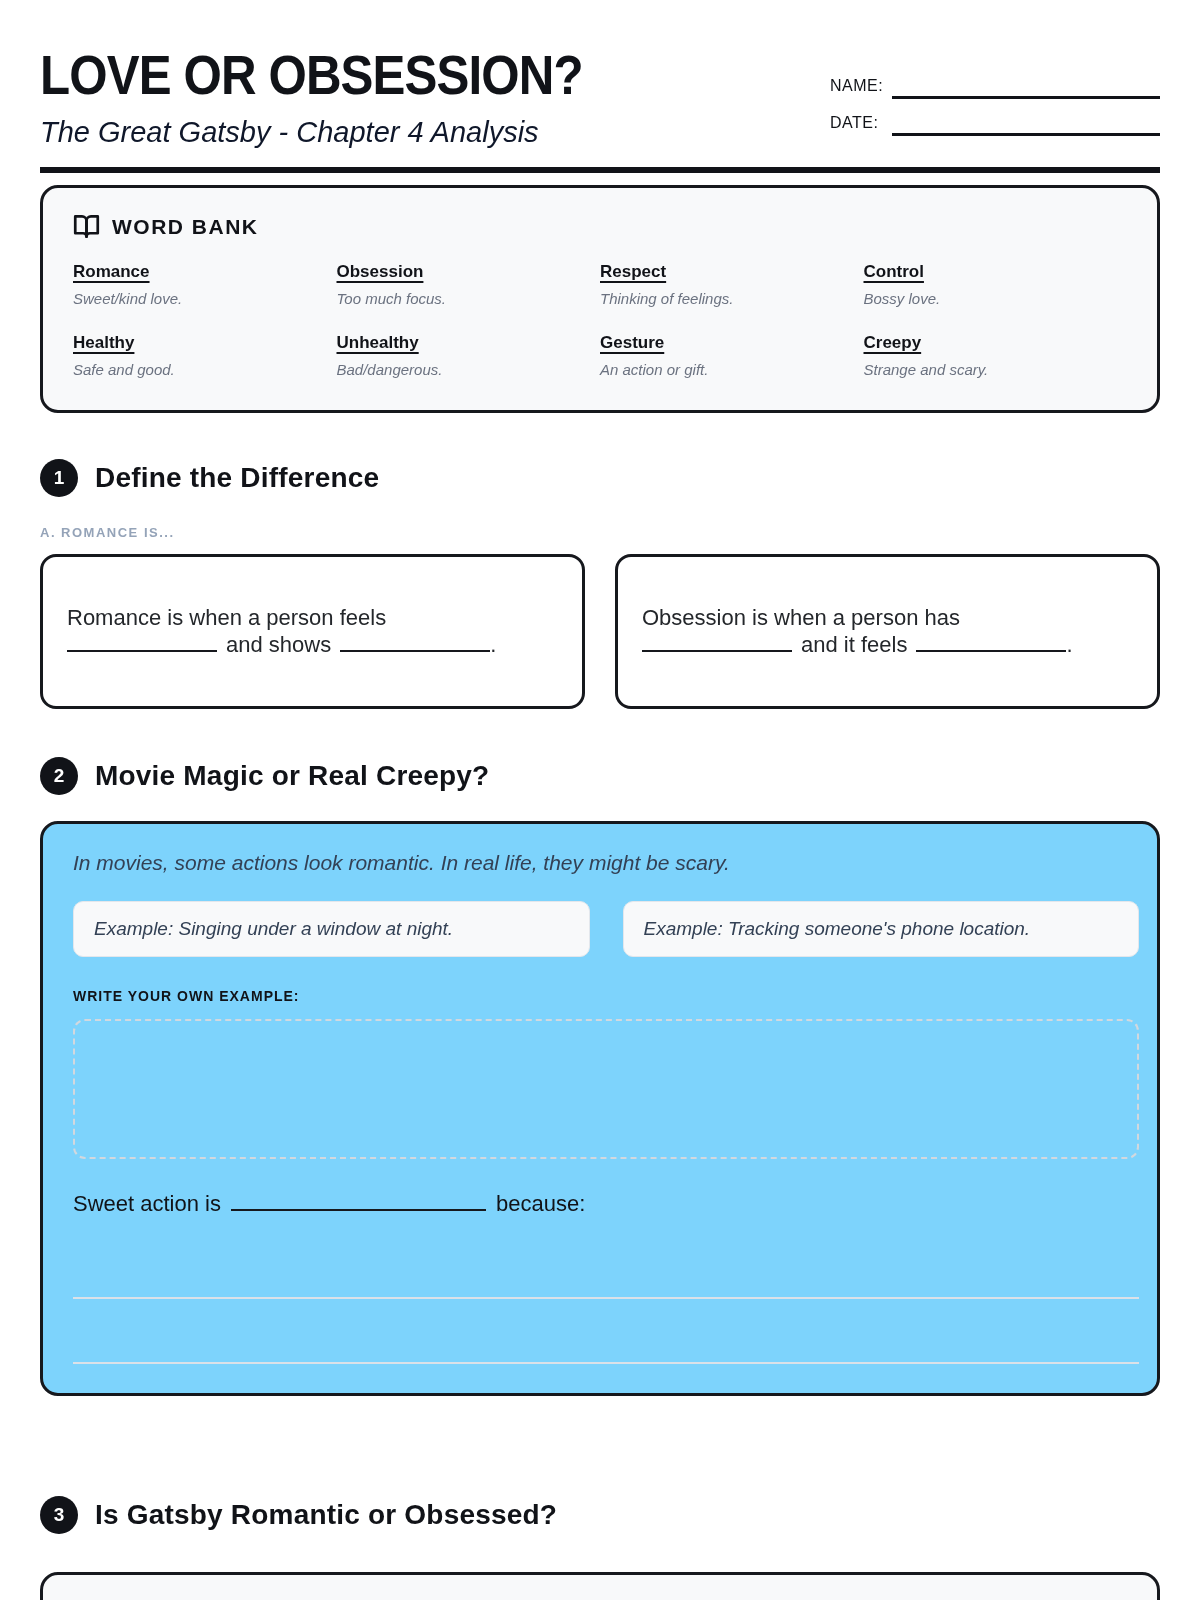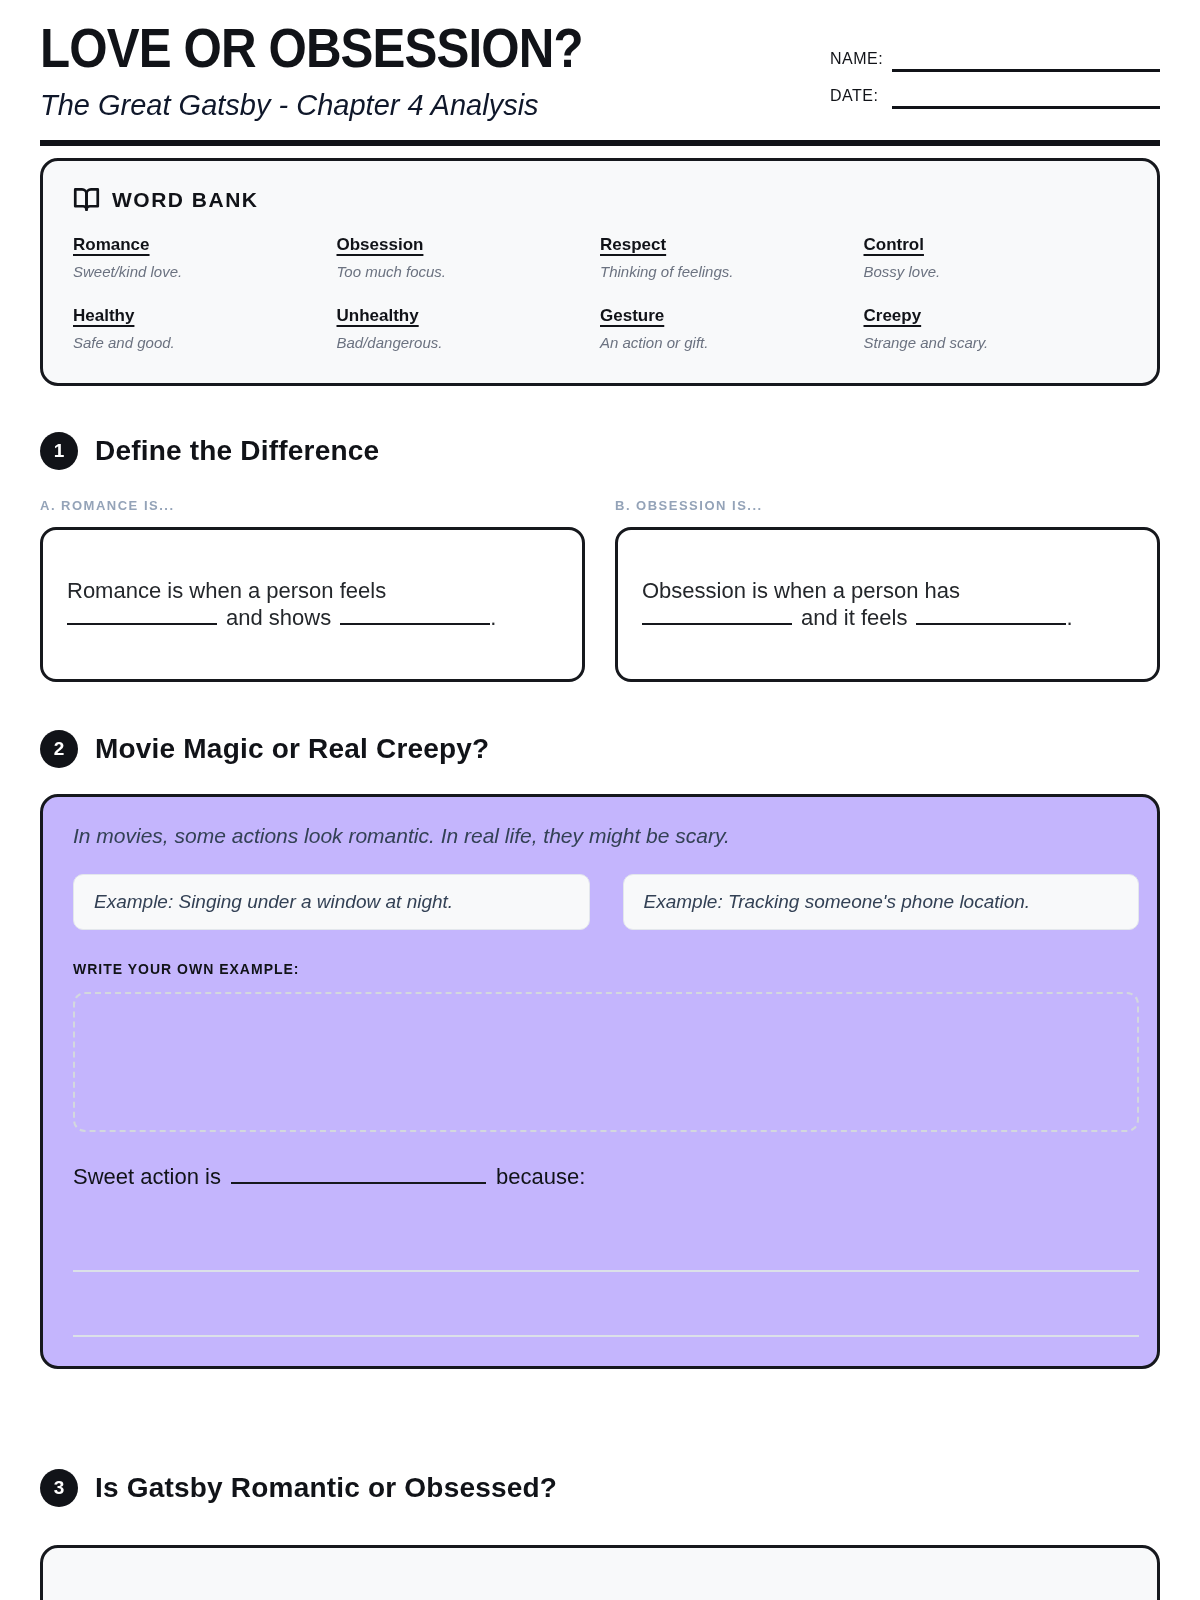--- a/index.html
+++ b/index.html
@@ -5,21 +5,21 @@
   * { margin: 0; padding: 0; box-sizing: border-box; }
   html, body { width: 1200px; height: 1600px; overflow: hidden; }
   body {
     background: #ffffff;
     font-family: "Liberation Sans", sans-serif;
     color: #1f2937;
   }
   .page { padding: 0 40px; }
 
   
-  .header { display: flex; justify-content: space-between; align-items: flex-start; margin-top: 20px; }
+  .header { display: flex; justify-content: space-between; align-items: flex-start; margin-top: 47px; }
   .title {
     font-size: 56px; font-weight: 800; color: #111318; letter-spacing: -1px;
     transform: scaleX(0.88); transform-origin: left top; white-space: nowrap; line-height: 1.0;
   }
   .subtitle { margin-top: 13px; font-size: 29px; font-style: italic; color: #0f172a; }
   .name-date { width: 330px; margin-top: 30px; flex-shrink: 0; }
   .nd-row { display: flex; align-items: flex-end; margin-bottom: 15px; }
   .nd-label { font-size: 16px; font-weight: 400; letter-spacing: 0.5px; color: #111318; padding-bottom: 4px; width: 62px; }
   .nd-line { flex: 1; border-bottom: 3px solid #111318; height: 20px; }
 
@@ -64,21 +64,21 @@
   .blank { display: inline-block; border-bottom: 2.5px solid #16181d; vertical-align: baseline; }
   .blank.w150 { width: 150px; margin-right: 9px; }
   .blank.w150b { width: 150px; margin-left: 9px; }
   .blank.w255 { width: 255px; margin: 0 10px; }
   .fill-line { white-space: nowrap; }
 
   
   .s2-head { margin-top: 48px; }
   .big-box {
     margin-top: 26px; height: 575px;
-    border: 3px solid #16181d; border-radius: 18px; background: #c4b5fd;
+    border: 3px solid #16181d; border-radius: 18px; background: #7dd3fc;
     padding: 27px 18px 0 30px;
   }
   .s2-intro { font-size: 21px; font-style: italic; color: #334155; }
   .examples { display: grid; grid-template-columns: 1fr 1fr; column-gap: 33px; margin-top: 26px; }
   .example-box {
     background: #f8f9fa; border: 1.5px solid #e3e7ec; border-radius: 10px;
     padding: 16px 20px; font-size: 19px; font-style: italic; color: #334155;
   }
   .write-label { margin-top: 31px; font-size: 14px; font-weight: 700; letter-spacing: 1px; color: #111318; }
   .dashed-box { margin-top: 15px; height: 140px; border: 2px dashed #d3d8de; border-radius: 12px; }
@@ -162,21 +162,20 @@
     </div>
   </div>
 
   <div class="sec-head s1-head">
     <div class="badge">1</div>
     <div class="sec-title">Define the Difference</div>
   </div>
 
   <div class="two-col part-labels">
     <div class="part-label">A. ROMANCE IS...</div>
-    <div class="part-label">B. OBSESSION IS...</div>
   </div>
 
   <div class="two-col def-boxes">
     <div class="def-box">
       <div>Romance is when a person feels</div>
       <div class="fill-line"><span class="blank w150"></span><span>and shows</span><span class="blank w150b"></span><span>.</span></div>
     </div>
     <div class="def-box">
       <div>Obsession is when a person has</div>
       <div class="fill-line"><span class="blank w150"></span><span>and it feels</span><span class="blank w150b"></span><span>.</span></div>

